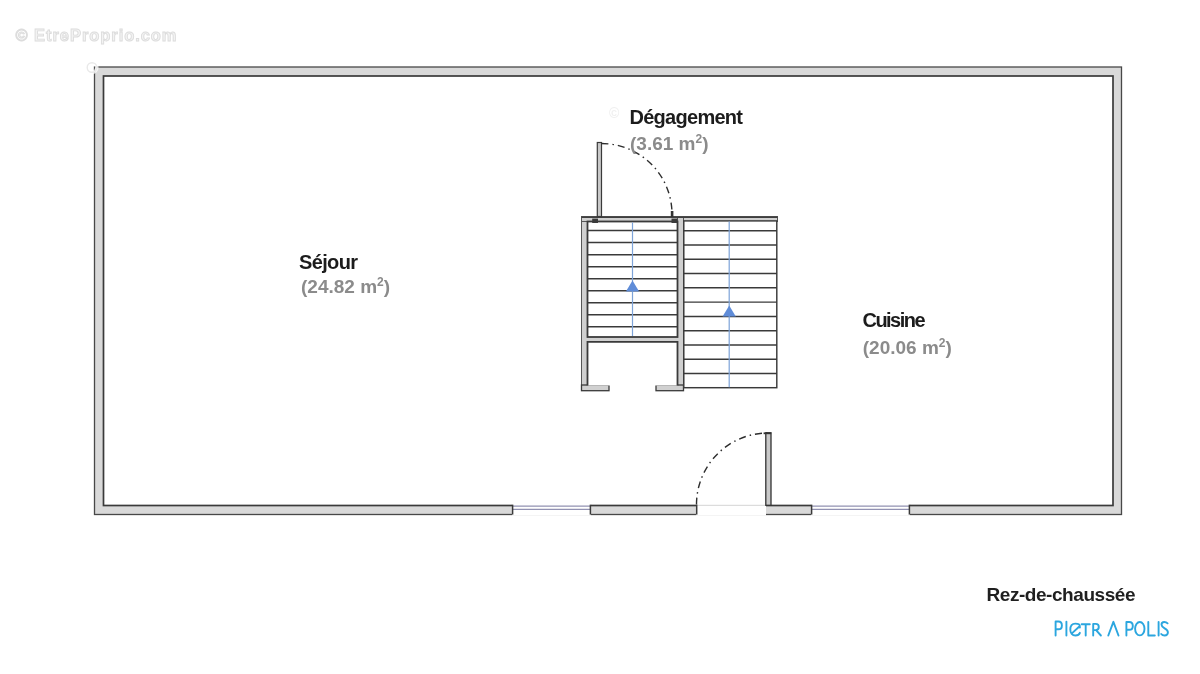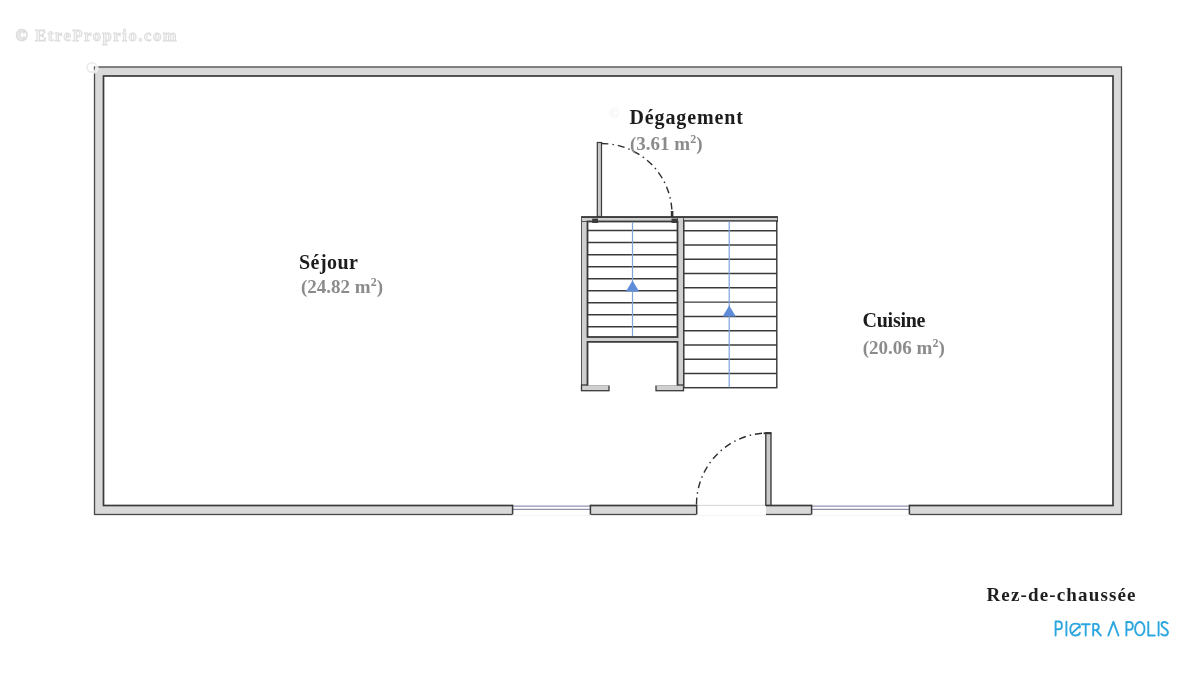--- a/index.html
+++ b/index.html
@@ -1,16 +1,16 @@
 <!DOCTYPE html>
 <html><head>
 <meta charset="utf-8">
 <style>
   html,body{margin:0;padding:0;background:#ffffff;width:1200px;height:674px;overflow:hidden;}
-  .stage{position:relative;width:1200px;height:674px;font-family:Liberation Serif, serif;text-align:center;}
+  .stage{position:relative;width:1200px;height:674px;font-family:Liberation Sans, sans-serif;text-align:center;}
   svg{position:absolute;left:0;top:0;}
 </style>
 </head>
 <body>
 <div class="stage">
 <svg width="1200" height="674" viewBox="0 0 1200 674">
 
   <g>
     <text x="15.5" y="40.8" font-size="16.5" font-weight="bold" fill="#f3f3f3" stroke="#dcdcdc" stroke-width="0.9" textLength="161">© EtreProprio.com</text>
   </g>

